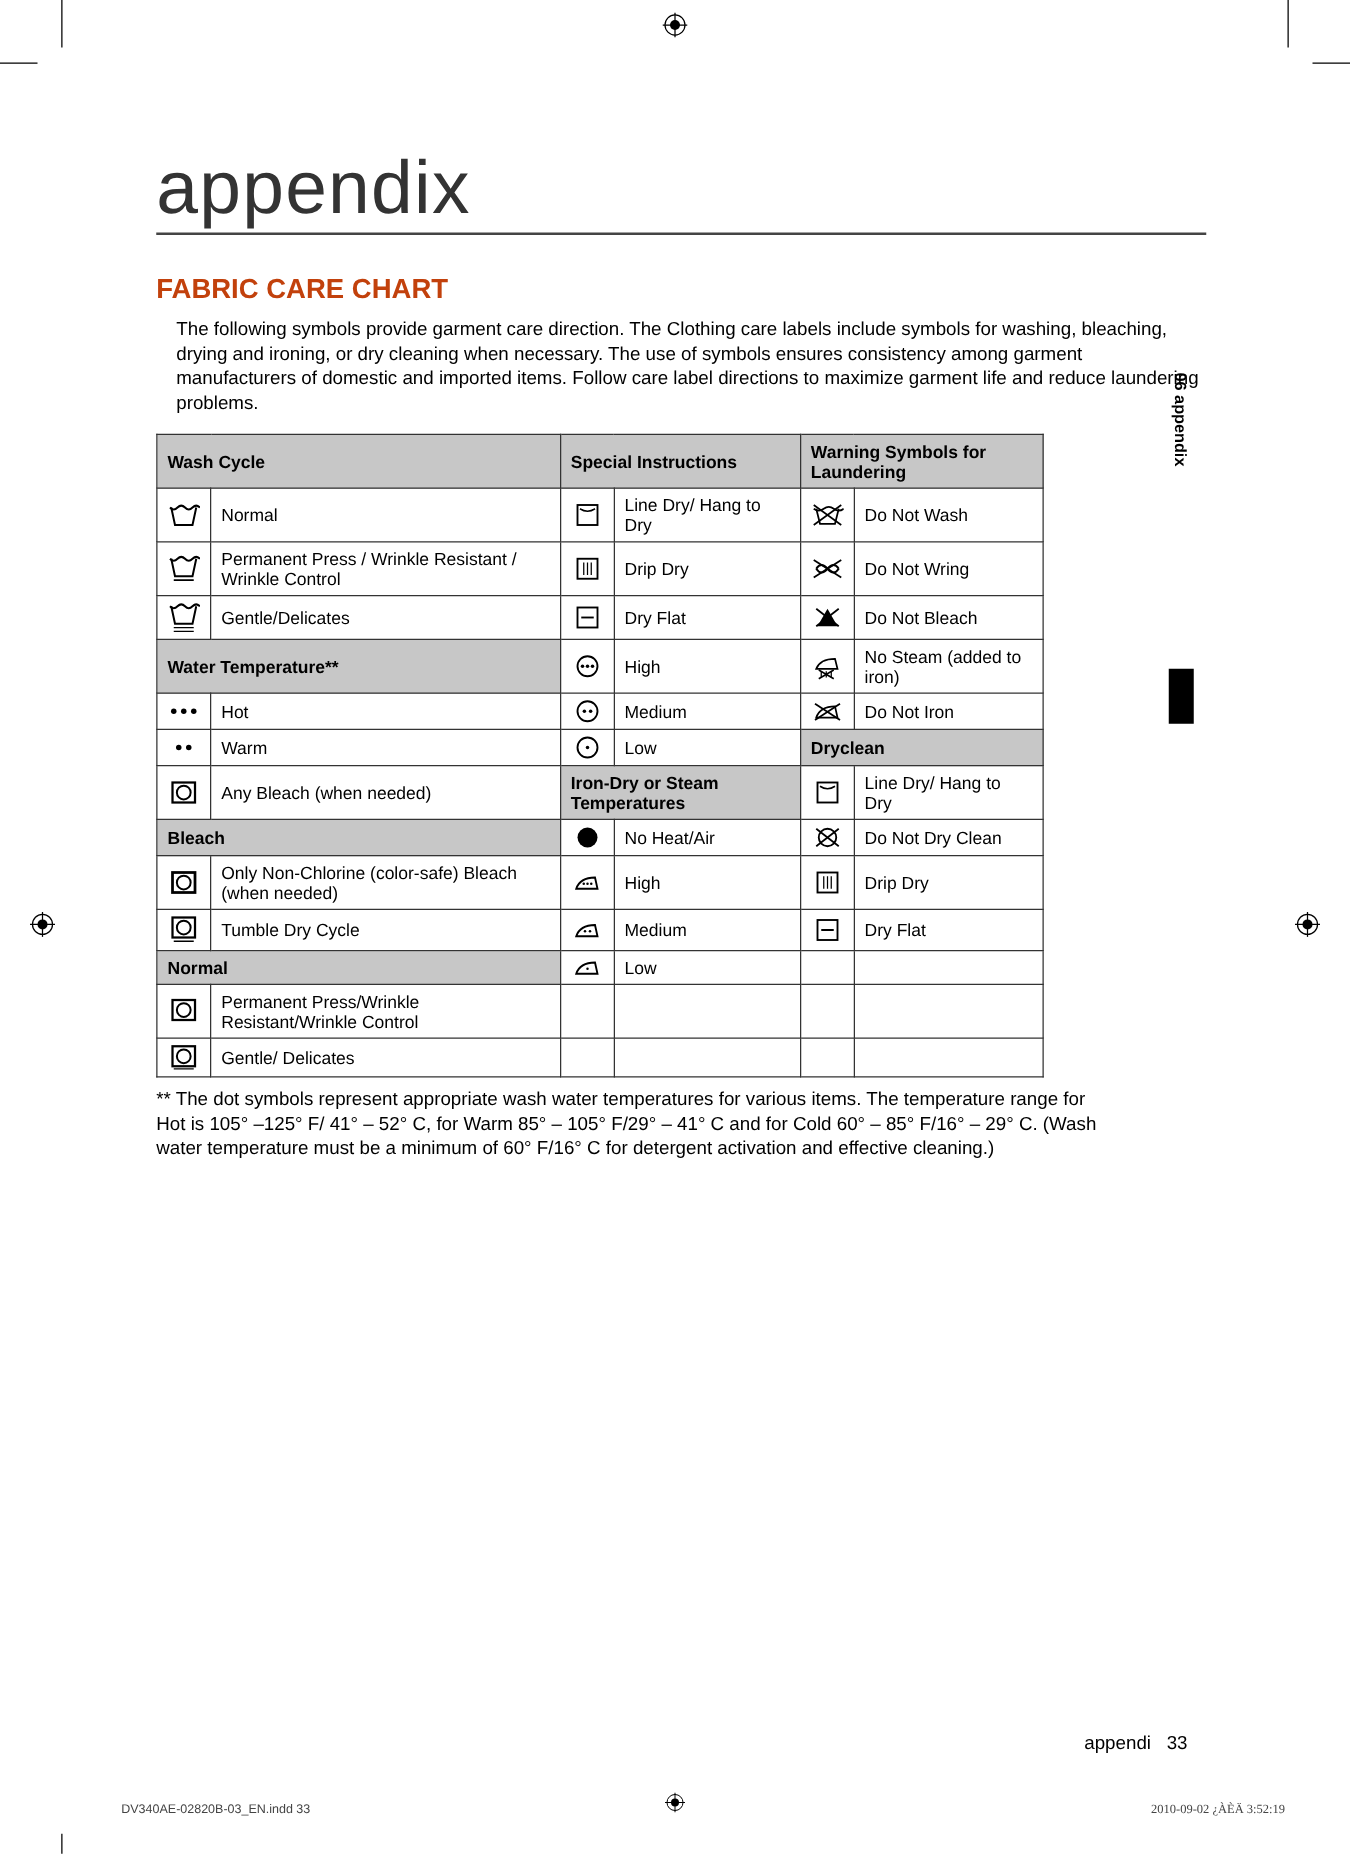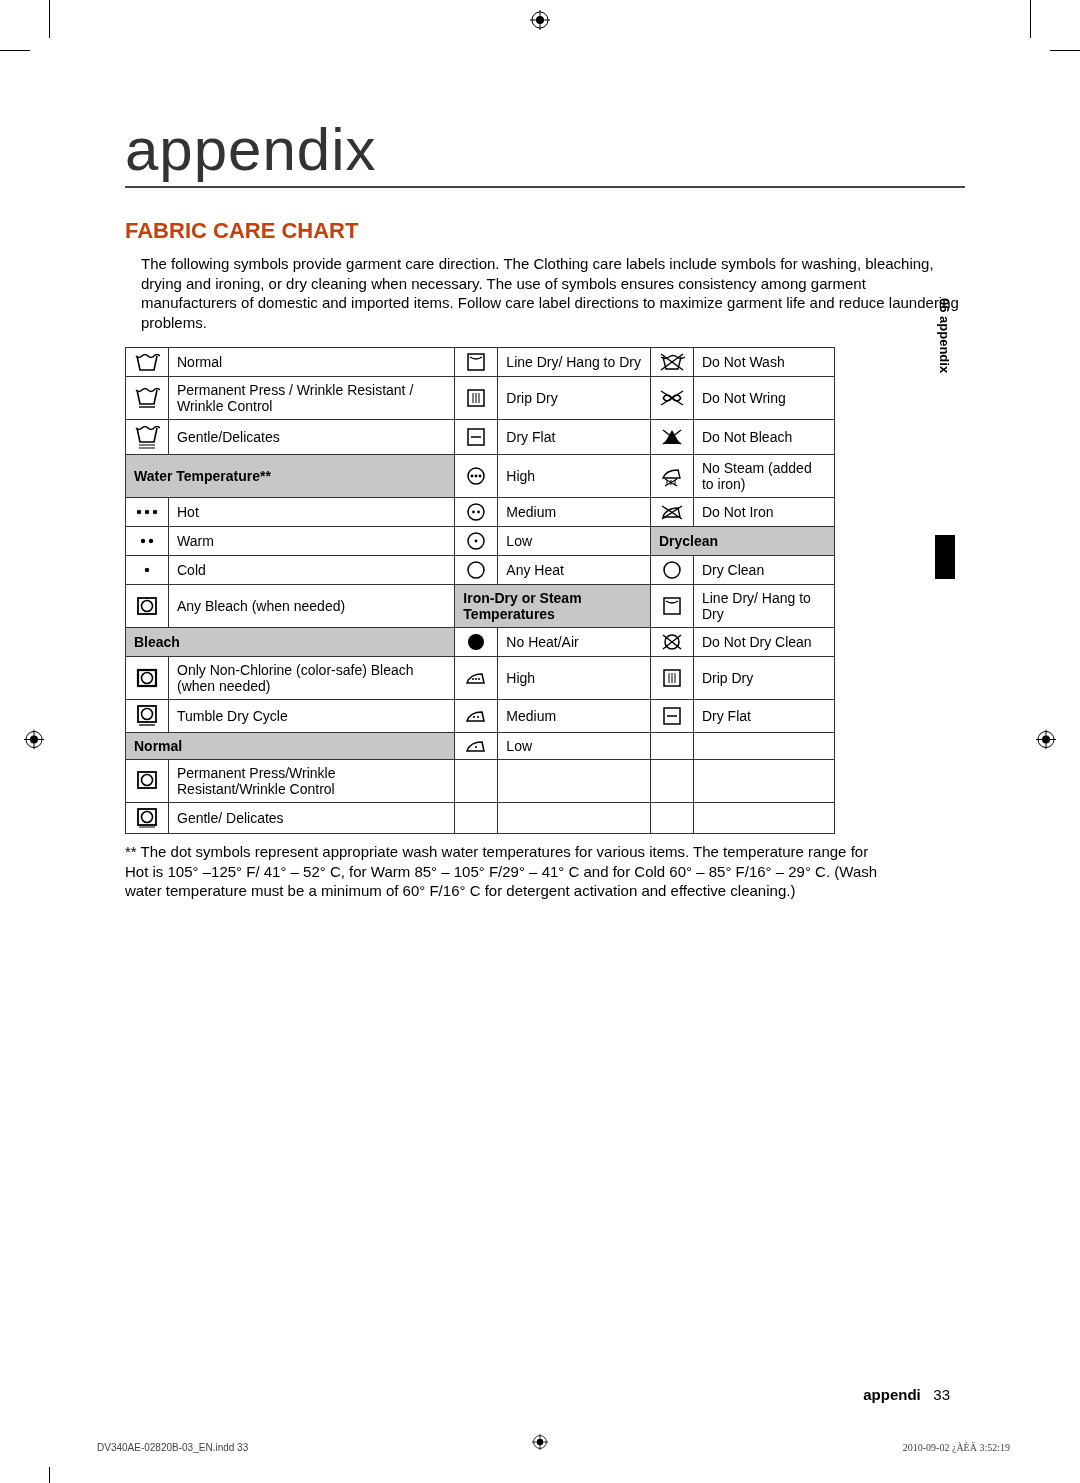--- a/index.html
+++ b/index.html
@@ -95,41 +95,41 @@
   .footer-left {
     position: absolute;
     left: 56px;
     bottom: 30px;
     font-size: 10px;
     color: #444;
     padding-left: 41px;
   }
   .footer-right {
     position: absolute;
-    right: 70px;
+    right: 52px;
     bottom: 30px;
     font-size: 10px;
     color: #444;
     font-family: serif;
   }
   .footer-center{
     position:absolute;
     bottom:30px;
     left:50%;
     transform:translateX(-50%);
     font-size:14px;
   }
   .page-num {
     position: absolute;
     right: 130px;
     bottom: 80px;
     font-size: 15px;
     color: #000;
   }
-  .page-num b { font-weight: bold; }
+  .page-num b { font-weight: normal; }
   .tl-v { position:absolute; left:49px; top:0; width:1px; height:38px; background:#000;}
   .tr-v { position:absolute; right:49px; top:0; width:1px; height:38px; background:#000;}
   .bl-v { position:absolute; left:49px; bottom:0; width:1px; height:16px; background:#000;}
   .tl-h { position:absolute; left:0; top:50px; width:30px; height:1px; background:#000;}
   .tr-h { position:absolute; right:0; top:50px; width:30px; height:1px; background:#000;}
 </style>
 </head>
 <body>
 
 <div class="tl-v"></div>
@@ -167,20 +167,25 @@
 <div class="side-block"></div>
 
 <div class="page-frame">
   <div class="content">
     <h1 class="page-title">appendix</h1>
     <h2 class="section-heading">FABRIC CARE CHART</h2>
     <p class="intro">The following symbols provide garment care direction. The Clothing care labels include symbols for washing, bleaching, drying and ironing, or dry cleaning when necessary. The use of symbols ensures consistency among garment manufacturers of domestic and imported items. Follow care label directions to maximize garment life and reduce laundering problems.</p>
 
     <table class="care">
       <tbody>
+          <tr>
+        <th colspan="2">Wash Cycle</th>
+        <th colspan="2">Special Instructions</th>
+        <th colspan="2">Warning Symbols for Laundering</th>
+      </tr>
       <tr>
         <td class="icon-cell">
               <svg width="26" height="20" viewBox="0 0 26 20">
                 <path d="M2 4 Q5 7 8 4 Q11 1 14 4 Q17 7 20 4 Q23 1 26 4" fill="none" stroke="#000" stroke-width="1.6"></path>
                 <path d="M3 4 L6 18 L20 18 L23 4" fill="none" stroke="#000" stroke-width="1.6"></path>
               </svg>
             </td>
         <td>Normal</td>
         <td class="icon-cell">
               <svg width="20" height="20" viewBox="0 0 20 20">
@@ -311,40 +316,20 @@
             </td>
         <td>Warm</td>
         <td class="icon-cell">
               <svg width="20" height="20" viewBox="0 0 20 20">
                 <circle cx="10" cy="10" r="8" fill="none" stroke="#000" stroke-width="1.5"></circle>
                 <circle cx="10" cy="10" r="1.4" fill="#000"></circle>
               </svg>
             </td>
         <td>Low</td>
         <th colspan="2">Dryclean</th>
-      </tr>
-      <tr>
-        <td class="icon-cell">
-              <svg width="10" height="10" viewBox="0 0 10 10">
-                <circle cx="5" cy="5" r="2.2" fill="#000"></circle>
-              </svg>
-            </td>
-        <td>Cold</td>
-        <td class="icon-cell">
-              <svg width="20" height="20" viewBox="0 0 20 20">
-                <circle cx="10" cy="10" r="8" fill="none" stroke="#000" stroke-width="1.5"></circle>
-              </svg>
-            </td>
-        <td>Any Heat</td>
-        <td class="icon-cell">
-              <svg width="20" height="20" viewBox="0 0 20 20">
-                <circle cx="10" cy="10" r="8" fill="none" stroke="#000" stroke-width="1.5"></circle>
-              </svg>
-            </td>
-        <td>Dry Clean</td>
       </tr>
       <tr>
         <td class="icon-cell">
               <svg width="22" height="20" viewBox="0 0 22 20">
                 <rect x="2" y="2" width="18" height="16" fill="none" stroke="#000" stroke-width="1.8"></rect>
                 <circle cx="11" cy="10" r="5.5" fill="none" stroke="#000" stroke-width="1.6"></circle>
               </svg>
             </td>
         <td>Any Bleach (when needed)</td>
         <th colspan="2">Iron-Dry or Steam Temperatures</th>

